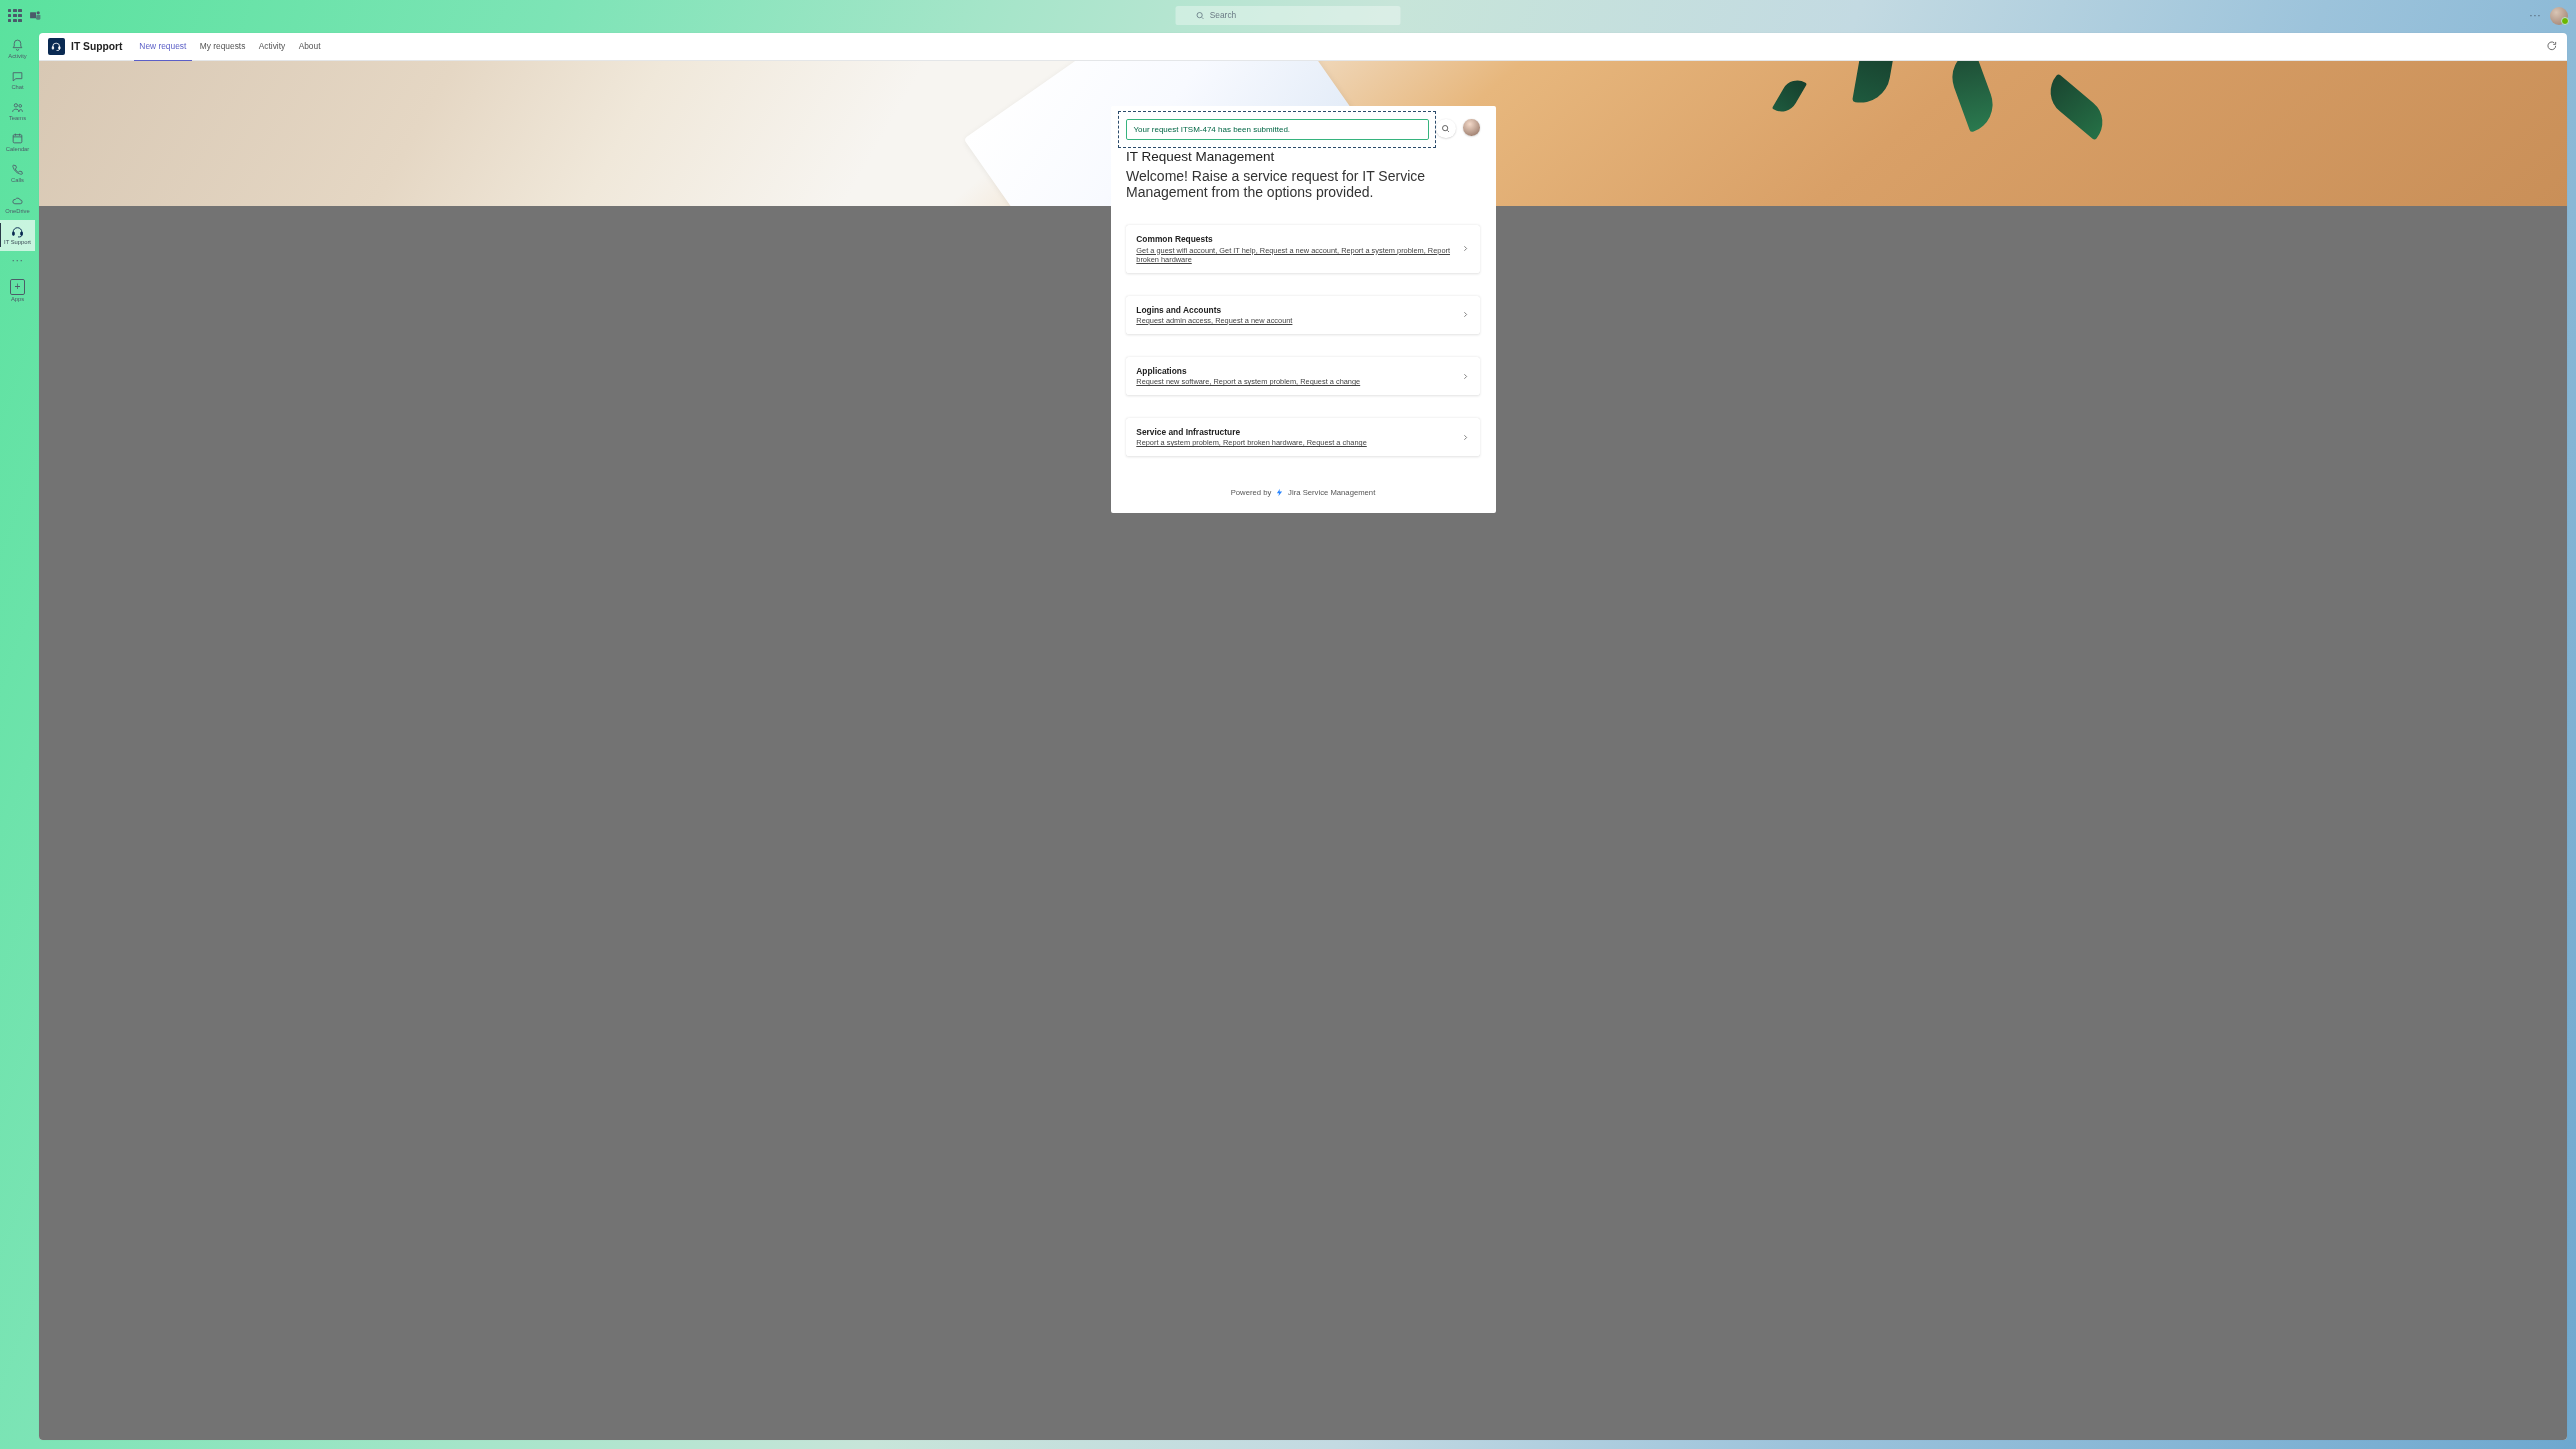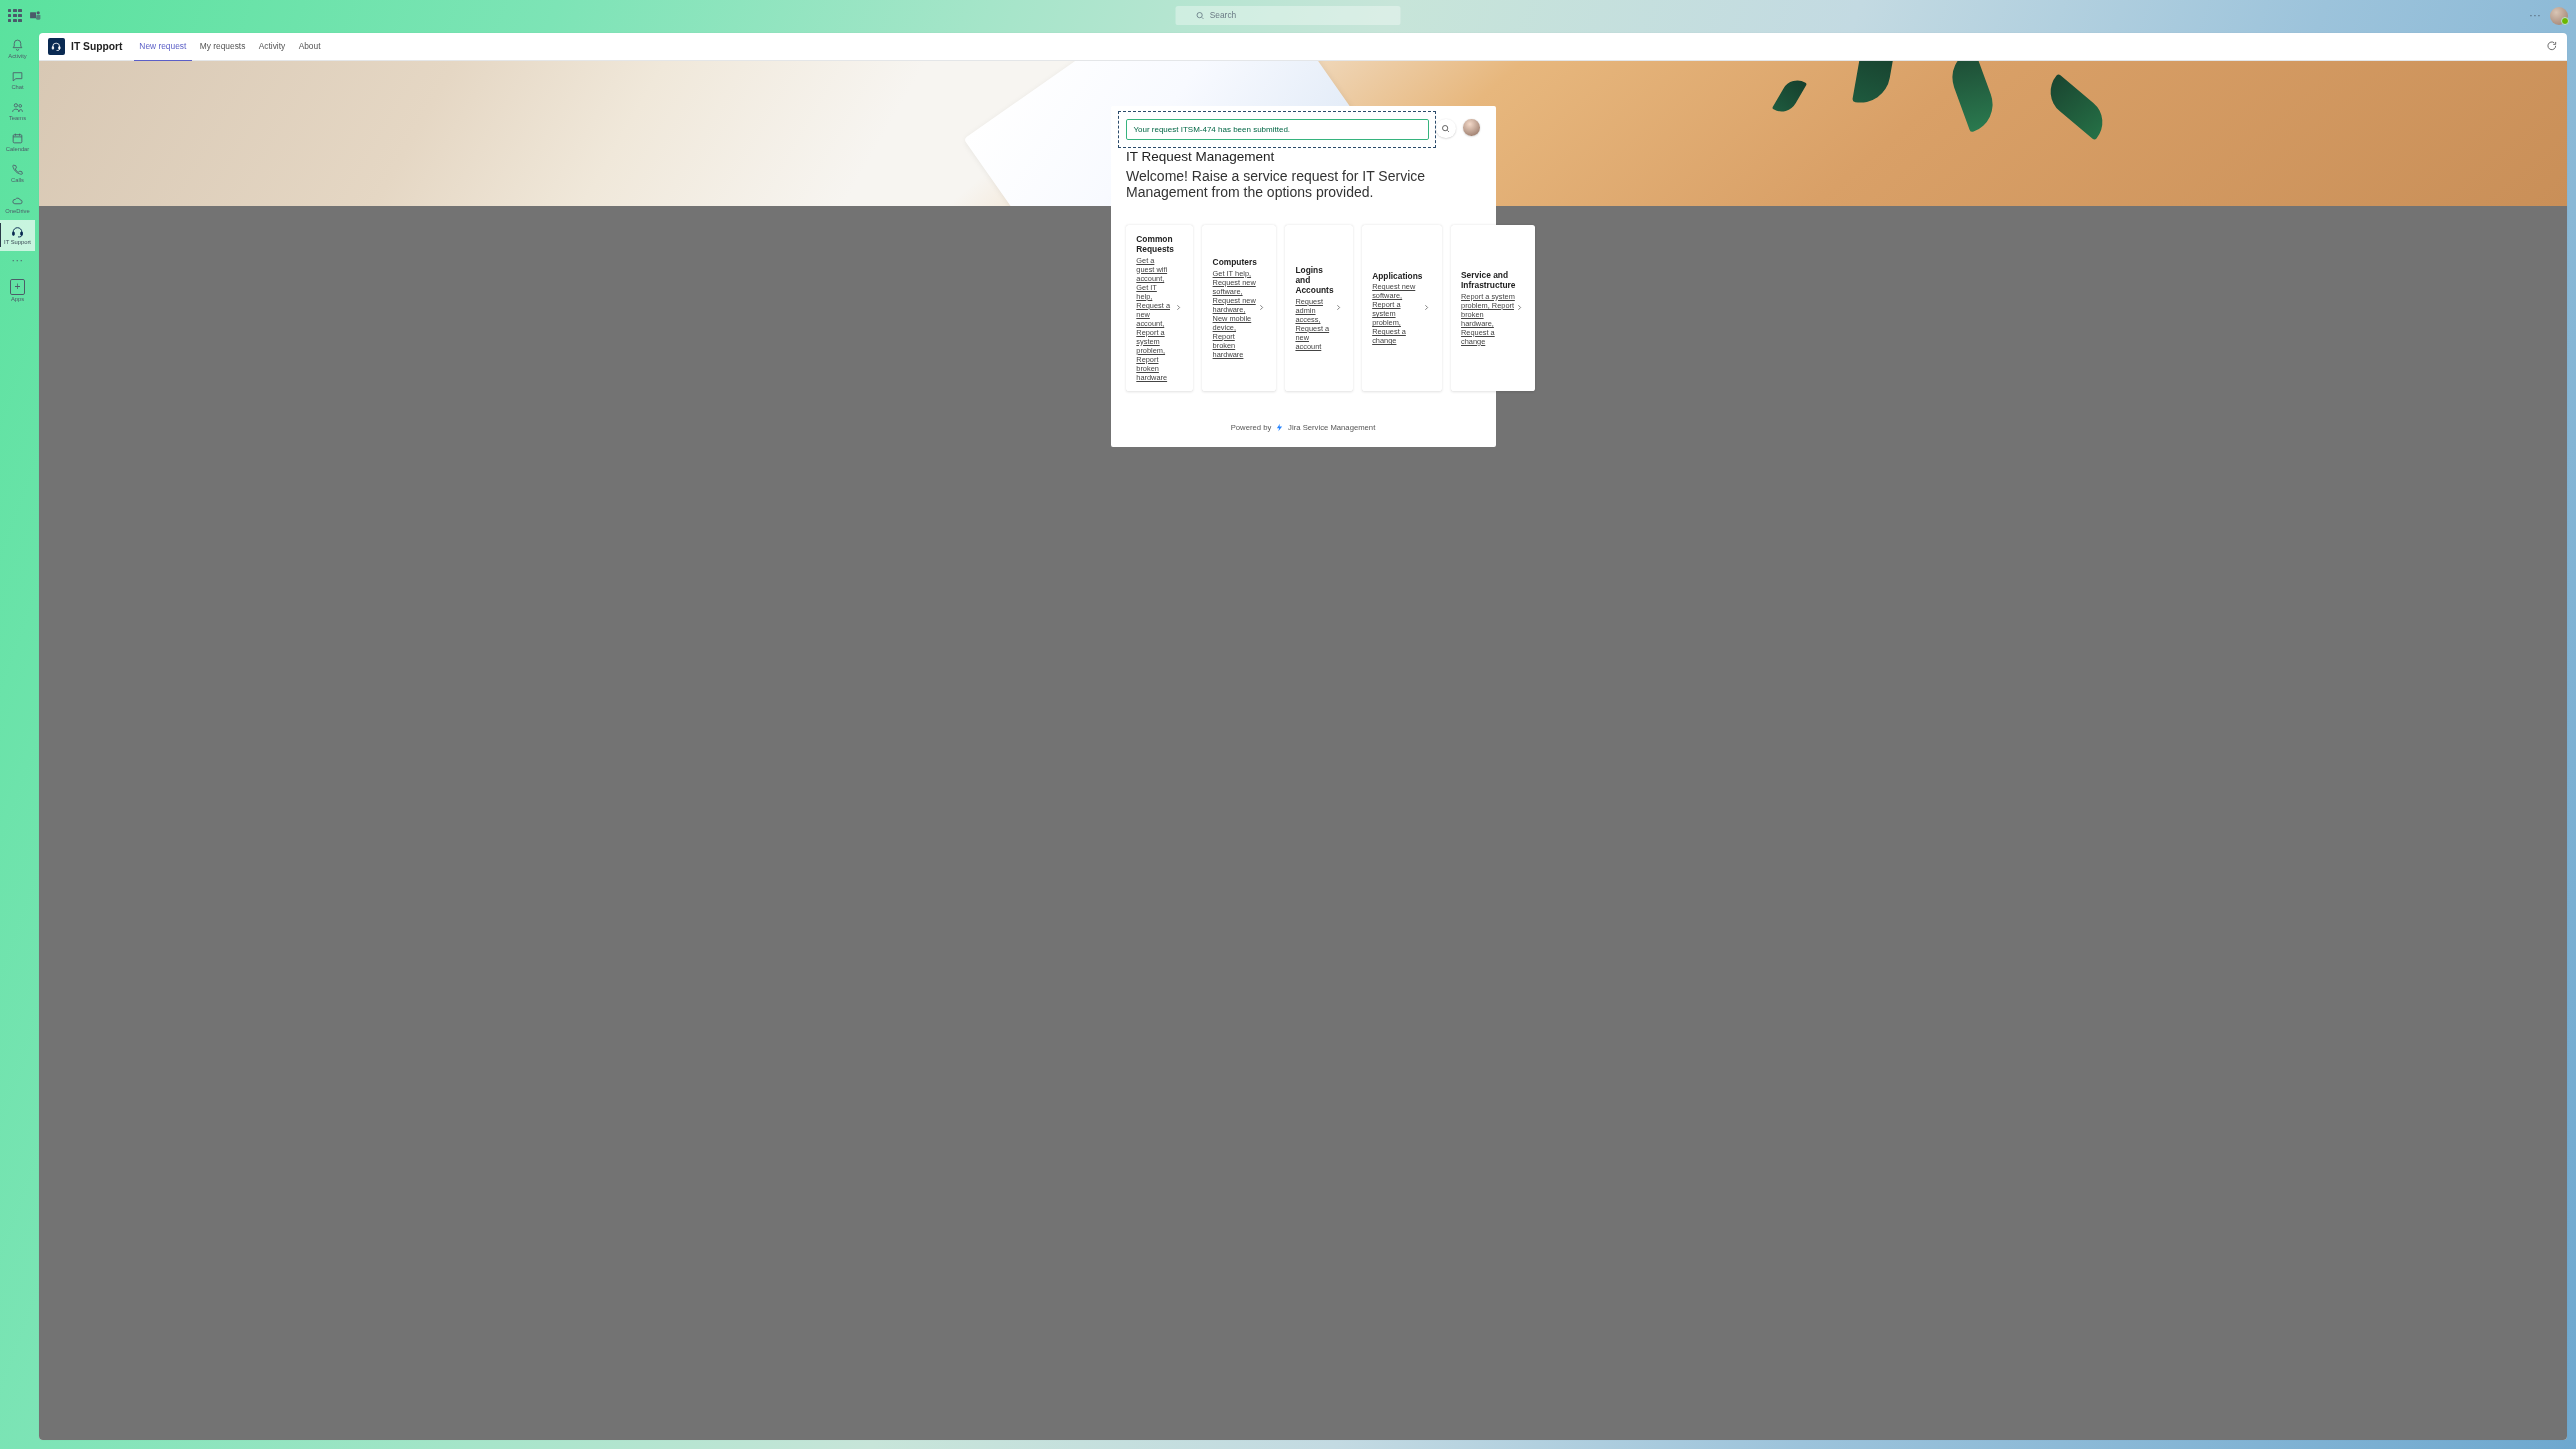--- a/index.html
+++ b/index.html
@@ -201,21 +201,21 @@
   margin-top: 0;
 }
 .portal-avatar {
   width: 16.7px; height: 16.7px; border-radius: 50%;
   background: radial-gradient(circle at 40% 30%, #f3d9c9, #8a6a5a);
   box-shadow: 0 0.6px 1.9px rgba(0,0,0,0.2);
 }
 .portal-title { font-size: 13.5px; color: #222; margin-top: 9px; margin-bottom: 3.9px; }
 .portal-sub { font-size: 14px; color: #333; margin-bottom: 25px; }
 
-.cat-list { display: flex; flex-direction: row; gap: 9px; }
+.cat-list { display: flex; flex-direction: column; gap: 23px; }
 .cat {
   background: #fff;
   border-radius: 2.6px;
   box-shadow: 0 0.6px 2.6px rgba(0,0,0,0.12), 0 0 0.6px rgba(0,0,0,0.1);
   padding: 9px 10.3px;
   display: flex; align-items: center;
   cursor: pointer;
 }
 .cat-text { flex: 1; }
 .cat-title { font-size: 8.4px; font-weight: 700; color: #222; margin-bottom: 1.3px; }
@@ -382,29 +382,20 @@
           <div class="cat-text">
             <div class="cat-title">Common Requests</div>
             <div class="cat-desc">Get a guest wifi account, Get IT help, Request a new account, Report a system problem, Report broken hardware</div>
           </div>
           <svg class="cat-chevron" width="9" height="9" viewBox="0 0 24 24" fill="none" stroke="currentColor" stroke-width="2">
               <path d="M9 6l6 6-6 6"></path>
             </svg>
         </div>
         <div class="cat">
           <div class="cat-text">
-            <div class="cat-title">Computers</div>
-            <div class="cat-desc">Get IT help, Request new software, Request new hardware, New mobile device, Report broken hardware</div>
-          </div>
-          <svg class="cat-chevron" width="9" height="9" viewBox="0 0 24 24" fill="none" stroke="currentColor" stroke-width="2">
-              <path d="M9 6l6 6-6 6"></path>
-            </svg>
-        </div>
-        <div class="cat">
-          <div class="cat-text">
             <div class="cat-title">Logins and Accounts</div>
             <div class="cat-desc">Request admin access, Request a new account</div>
           </div>
           <svg class="cat-chevron" width="9" height="9" viewBox="0 0 24 24" fill="none" stroke="currentColor" stroke-width="2">
               <path d="M9 6l6 6-6 6"></path>
             </svg>
         </div>
         <div class="cat">
           <div class="cat-text">
             <div class="cat-title">Applications</div>

